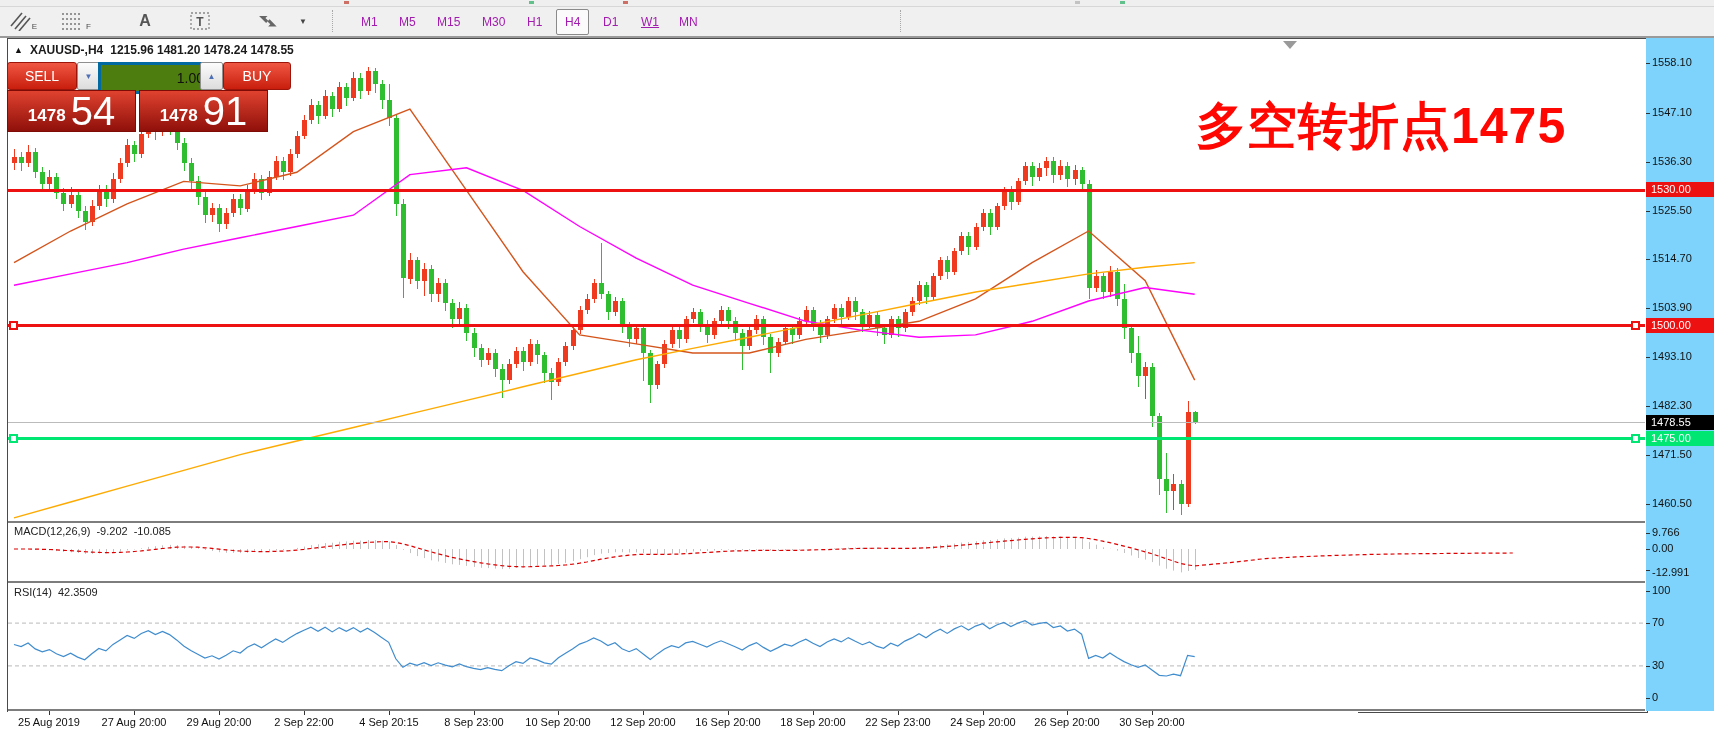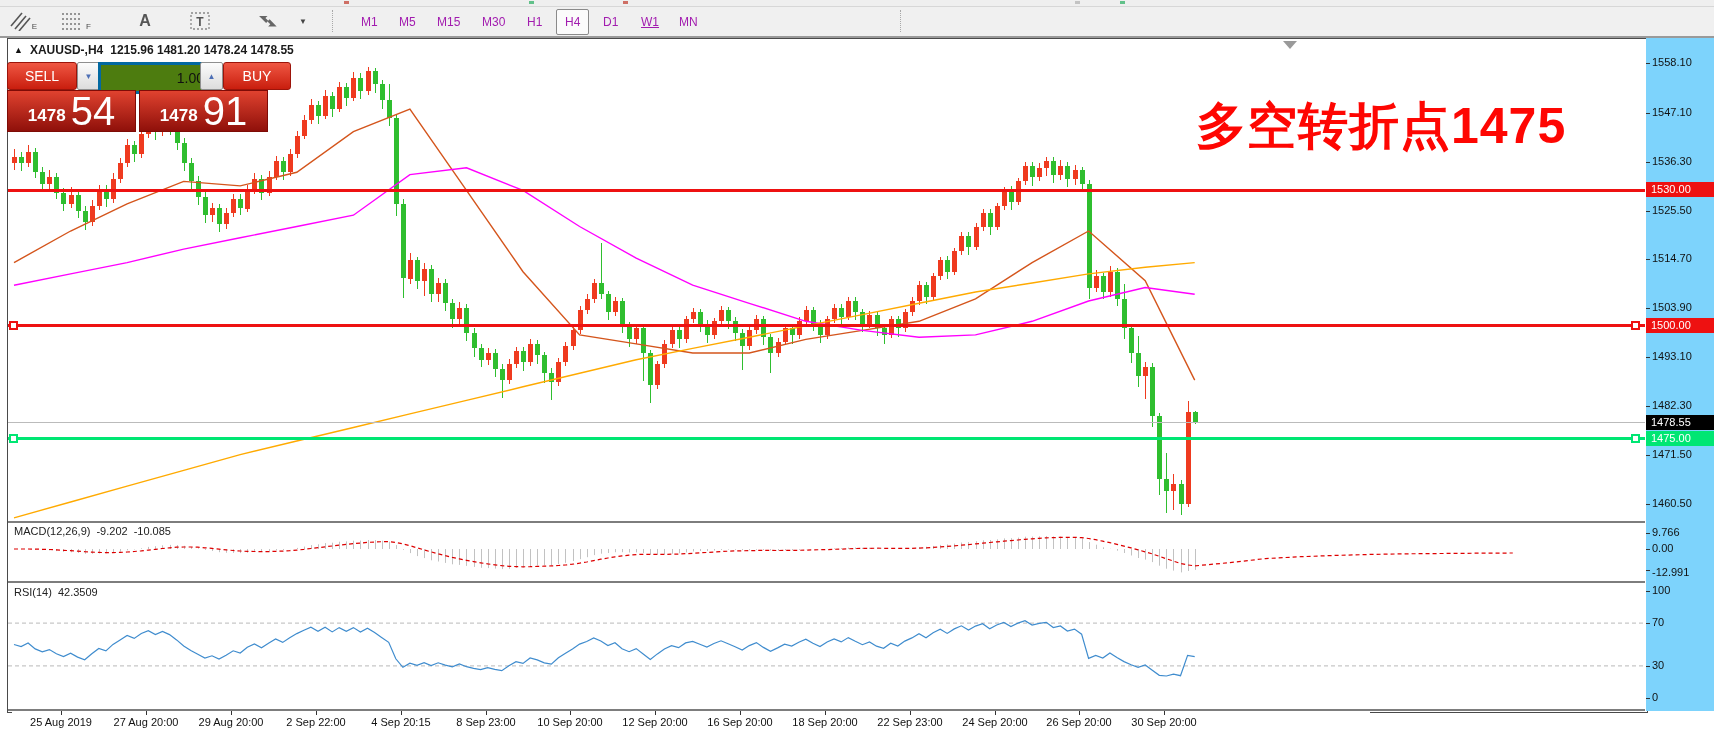--- a/index.html
+++ b/index.html
@@ -25,21 +25,21 @@
   #symbol-title{left:14px;top:43px;font-size:12px;font-weight:700;color:#1a1a1a;display:flex;gap:7px;align-items:center;}
   #collapse-arrow{font-size:9px;color:#111;}
   .ind-label{font-size:11px;color:#222;display:flex;gap:6px;}
   
   #price-axis{left:1646px;top:38px;width:68px;height:673px;background:#7dd3fc;}
   .ptick{position:absolute;left:0;width:4px;height:1px;background:#333;}
   .plabel{position:absolute;left:6px;font-size:11px;color:#111;white-space:nowrap;}
   .pbadge{position:absolute;left:0;width:66px;height:15px;font-size:11px;line-height:15px;
           padding-left:5px;color:#fff;}
   
-  #time-axis{left:12px;top:712px;width:1358px;height:20px;background:#fff;}
+  #time-axis{left:0;top:712px;width:1358px;height:20px;background:#fff;}
   .ttick{position:absolute;top:-1px;width:1px;height:4px;background:#333;}
   .tlabel{position:absolute;top:4px;width:110px;margin-left:-55px;text-align:center;font-size:11px;color:#111;white-space:nowrap;}
   
   #trade-panel{left:7px;top:62px;width:282px;height:70px;}
   .redbtn{position:absolute;height:26px;border:1px solid #9c140a;border-radius:3px;
           background:linear-gradient(#ef5743,#c91e0e);color:#fff;font-size:14px;
           display:flex;align-items:center;justify-content:center;}
   .spinbtn{position:absolute;top:0;width:21px;height:26px;border:1px solid #8f8f8f;border-radius:2px;
            background:linear-gradient(#fcfcfc,#dcdcdc);color:#4d6fb5;font-size:8px;
            display:flex;align-items:center;justify-content:center;}

